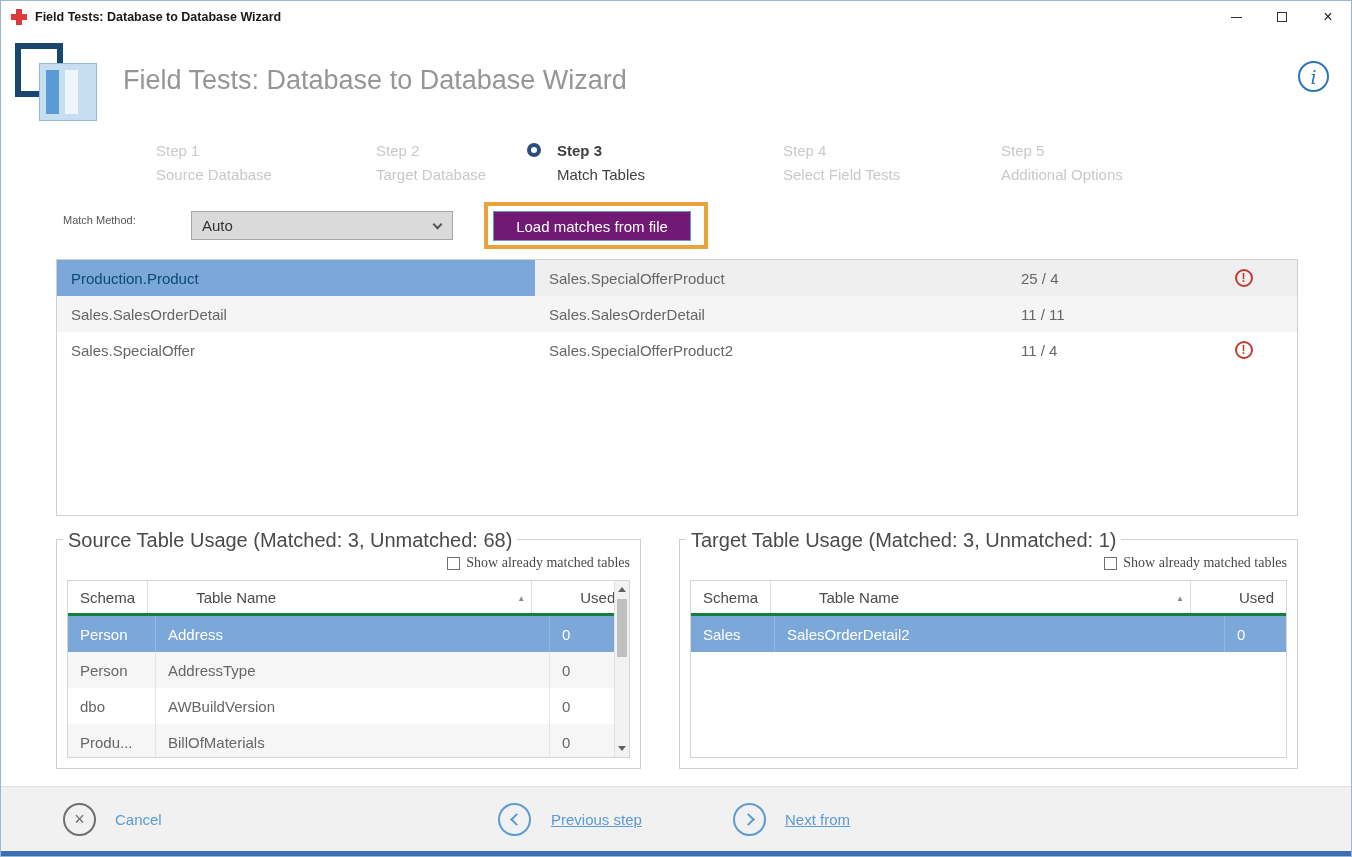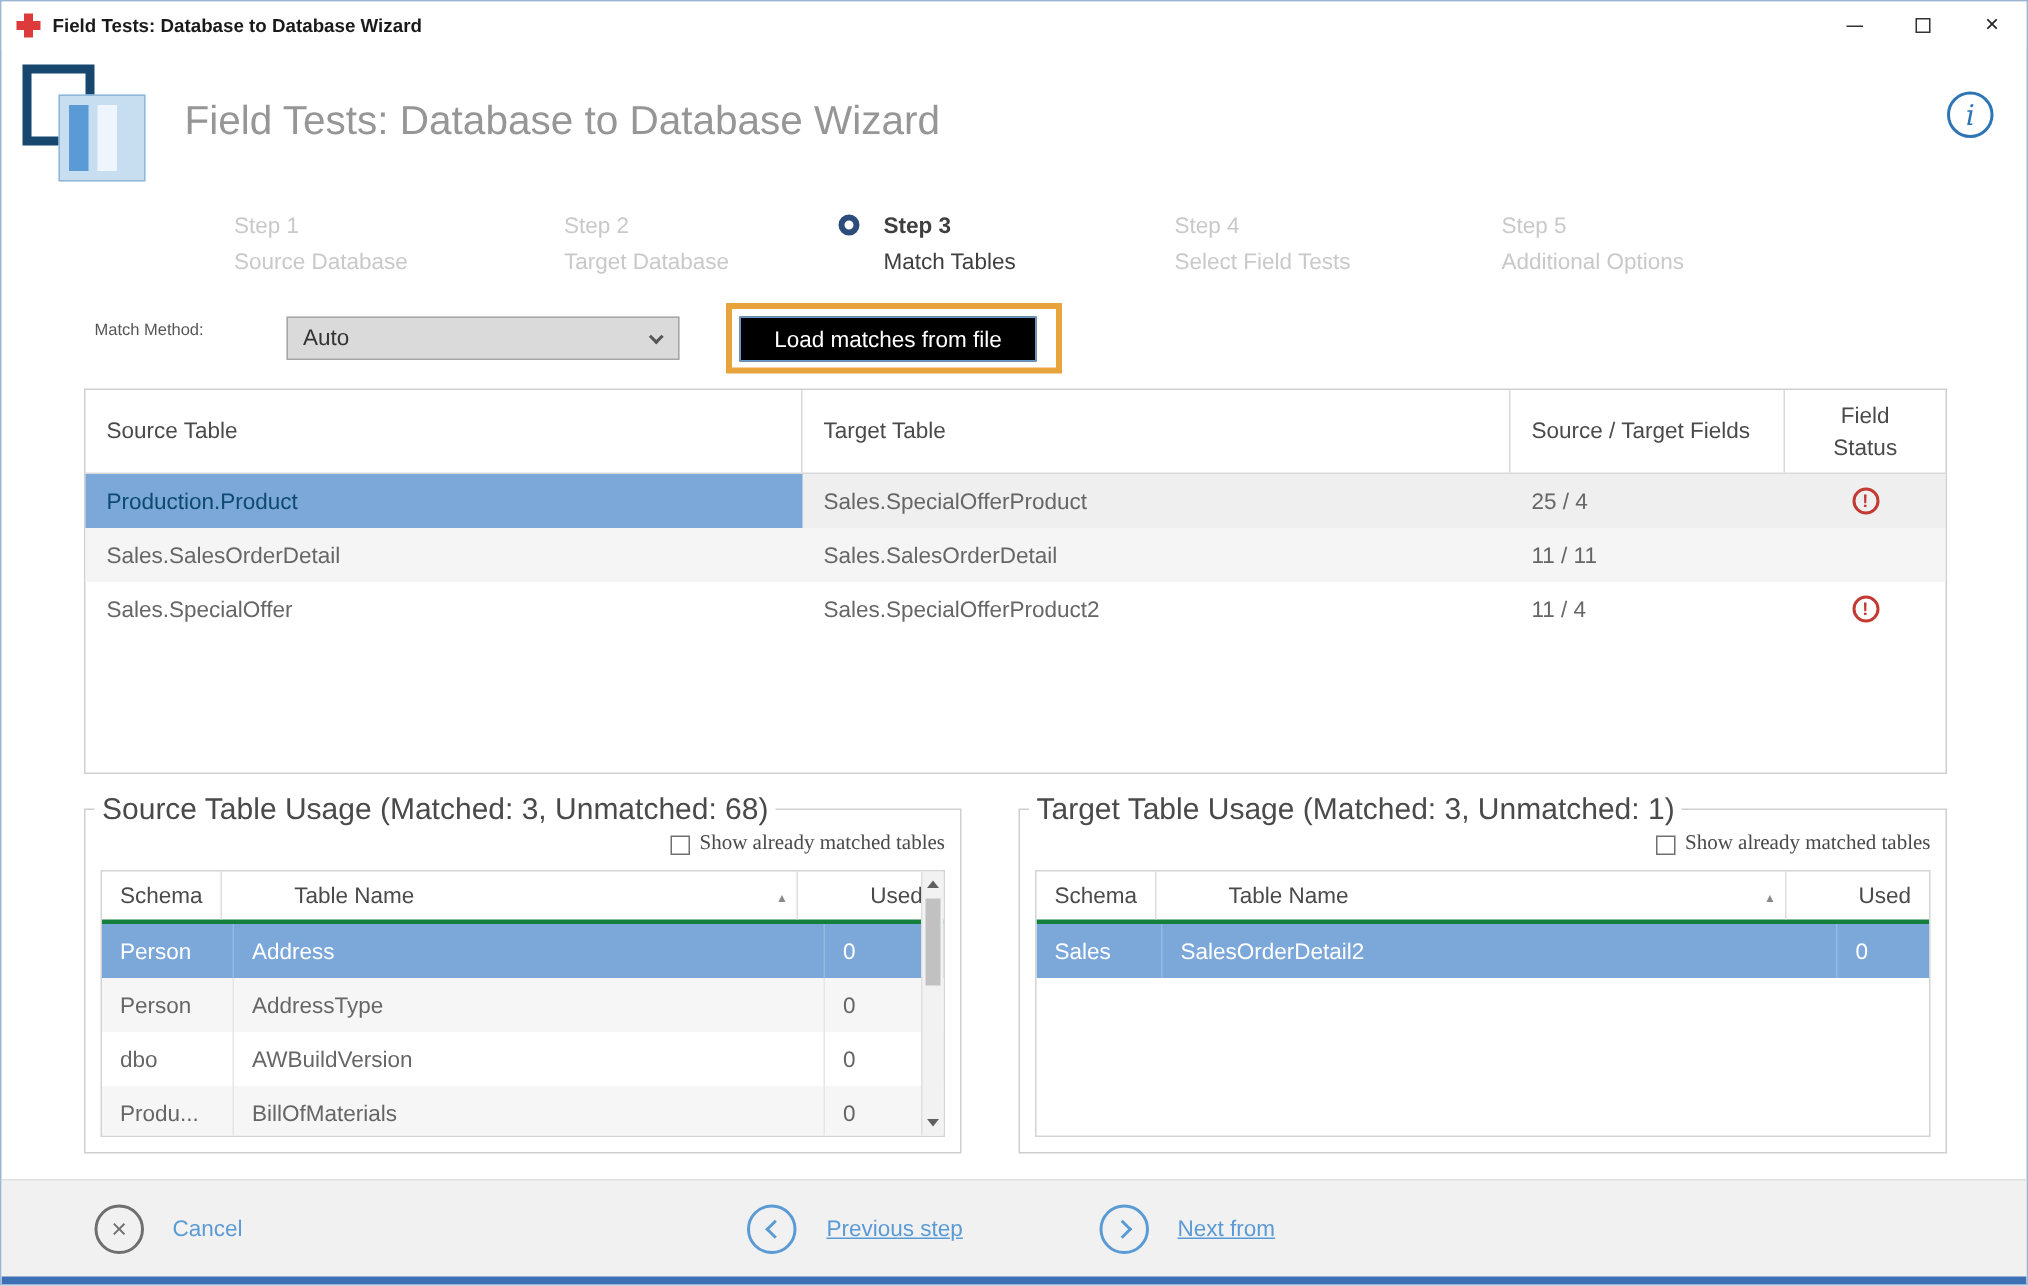--- a/index.html
+++ b/index.html
@@ -28,28 +28,28 @@
   .info { position:absolute; right:22px; top:60px; width:31px; height:31px; border:2px solid #2e75b6; border-radius:50%;
           display:flex; align-items:center; justify-content:center; color:#2e75b6;
           font-family:"DejaVu Serif", serif; font-style:italic; font-size:19px; }
 
   
   .step { position:absolute; top:138px; font-size:15px; line-height:24px; color:#c9c9c9; }
   .step .num { display:block; }
   .step.active { color:#3f3f3f; }
   .step.active .num { font-weight:700; }
   .step-circle { position:absolute; left:-30px; top:4px; width:14px; height:14px; border:4px solid #2c4c7c; border-radius:50%; background:#fff; }
-  #step1 { left:155px; } #step2 { left:375px; } #step3 { left:588px; } #step4 { left:782px; } #step5 { left:1000px; }
+  #step1 { left:155px; } #step2 { left:375px; } #step3 { left:556px; } #step4 { left:782px; } #step5 { left:1000px; }
 
   
   .match-label { position:absolute; left:62px; top:213px; font-size:11px; color:#555; }
   .combo { position:absolute; left:190px; top:210px; width:262px; height:29px; background:#dadada; border:1px solid #a6a6a6;
            display:flex; align-items:center; padding:0 10px; font-size:15px; color:#333; }
   .combo-chev { position:absolute; right:11px; top:9px; width:7px; height:7px; border-left:2px solid #555; border-bottom:2px solid #555; transform:rotate(-45deg); }
-  .btn { position:absolute; height:30px; background:#000000; border:1px solid #6598cb; color:#fff; font-size:15px;
+  .btn { position:absolute; height:30px; background:#701a75; border:1px solid #6598cb; color:#fff; font-size:15px;
          display:flex; align-items:center; justify-content:center; cursor:default; }
   #btn-load { left:492px; top:210px; width:198px; }
   #btn-export { left:740px; top:210px; width:196px; }
   .highlight { position:absolute; left:483px; top:201px; width:224px; height:47px; border:4px solid #e8a33c; pointer-events:none; }
 
   
   .mtable { position:absolute; left:55px; top:258px; width:1242px; height:257px; border:1px solid #cfcfcf; font-size:15px; color:#666; background:#fff; }
   .mhead { display:flex; height:56px; border-bottom:1px solid #d9d9d9; color:#4a4a4a; }
   .mhead .hc { display:flex; align-items:center; padding:0 14px; border-right:1px solid #d9d9d9; line-height:21px; }
   .mhead .hc:last-child { border-right:none; }
@@ -158,26 +158,20 @@
 
   <div class="match-label">Match Method:</div>
   <div class="combo">
     <span>Auto</span>
     <span class="combo-chev"></span>
   </div>
   <div class="btn" id="btn-load">Load matches from file</div>
   <div class="highlight"></div>
 
   <div class="mtable">
-    <div class="mhead">
-      <div class="hc c1">Source Table</div>
-      <div class="hc c2">Target Table</div>
-      <div class="hc c3">Source / Target Fields</div>
-      <div class="hc c4">Field Status</div>
-    </div>
     <div class="mrow r0">
       <div class="bc c1">Production.Product</div>
       <div class="bc c2">Sales.SpecialOfferProduct</div>
       <div class="bc c3">25 / 4</div>
       <div class="bc c4">
           <span class="err">!</span>
         </div>
     </div>
     <div class="mrow r1">
       <div class="bc c1">Sales.SalesOrderDetail</div>

